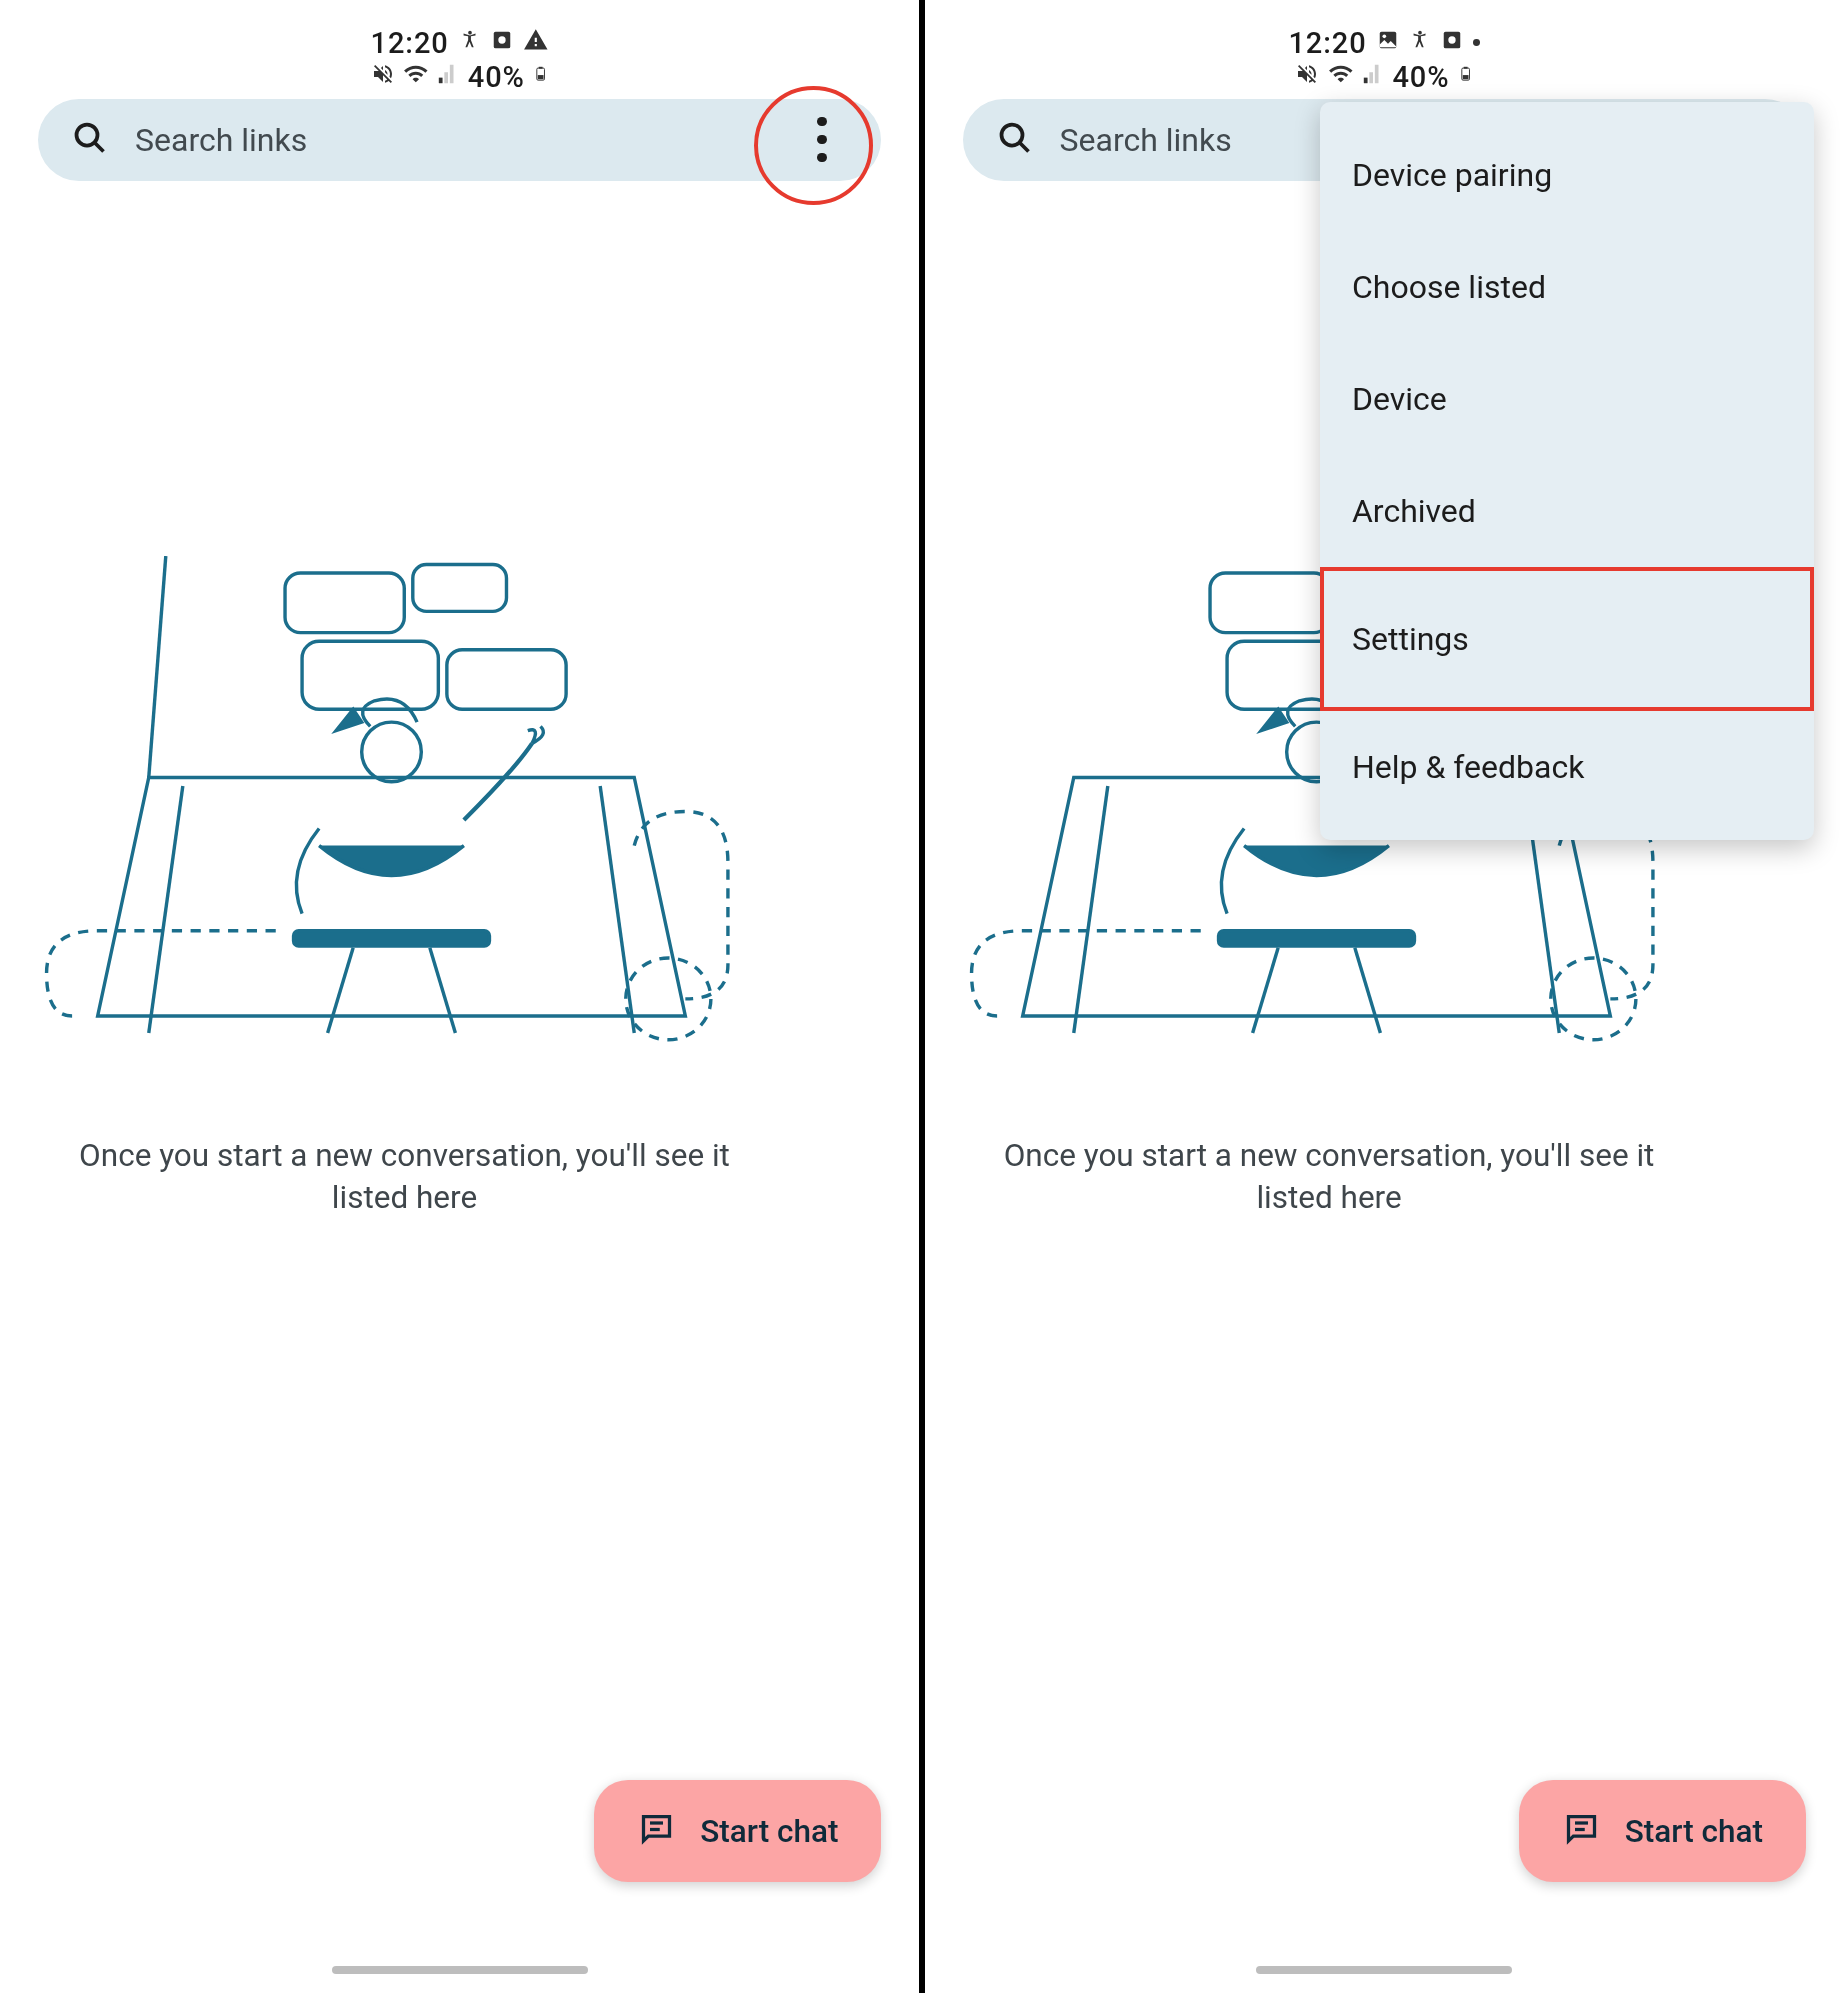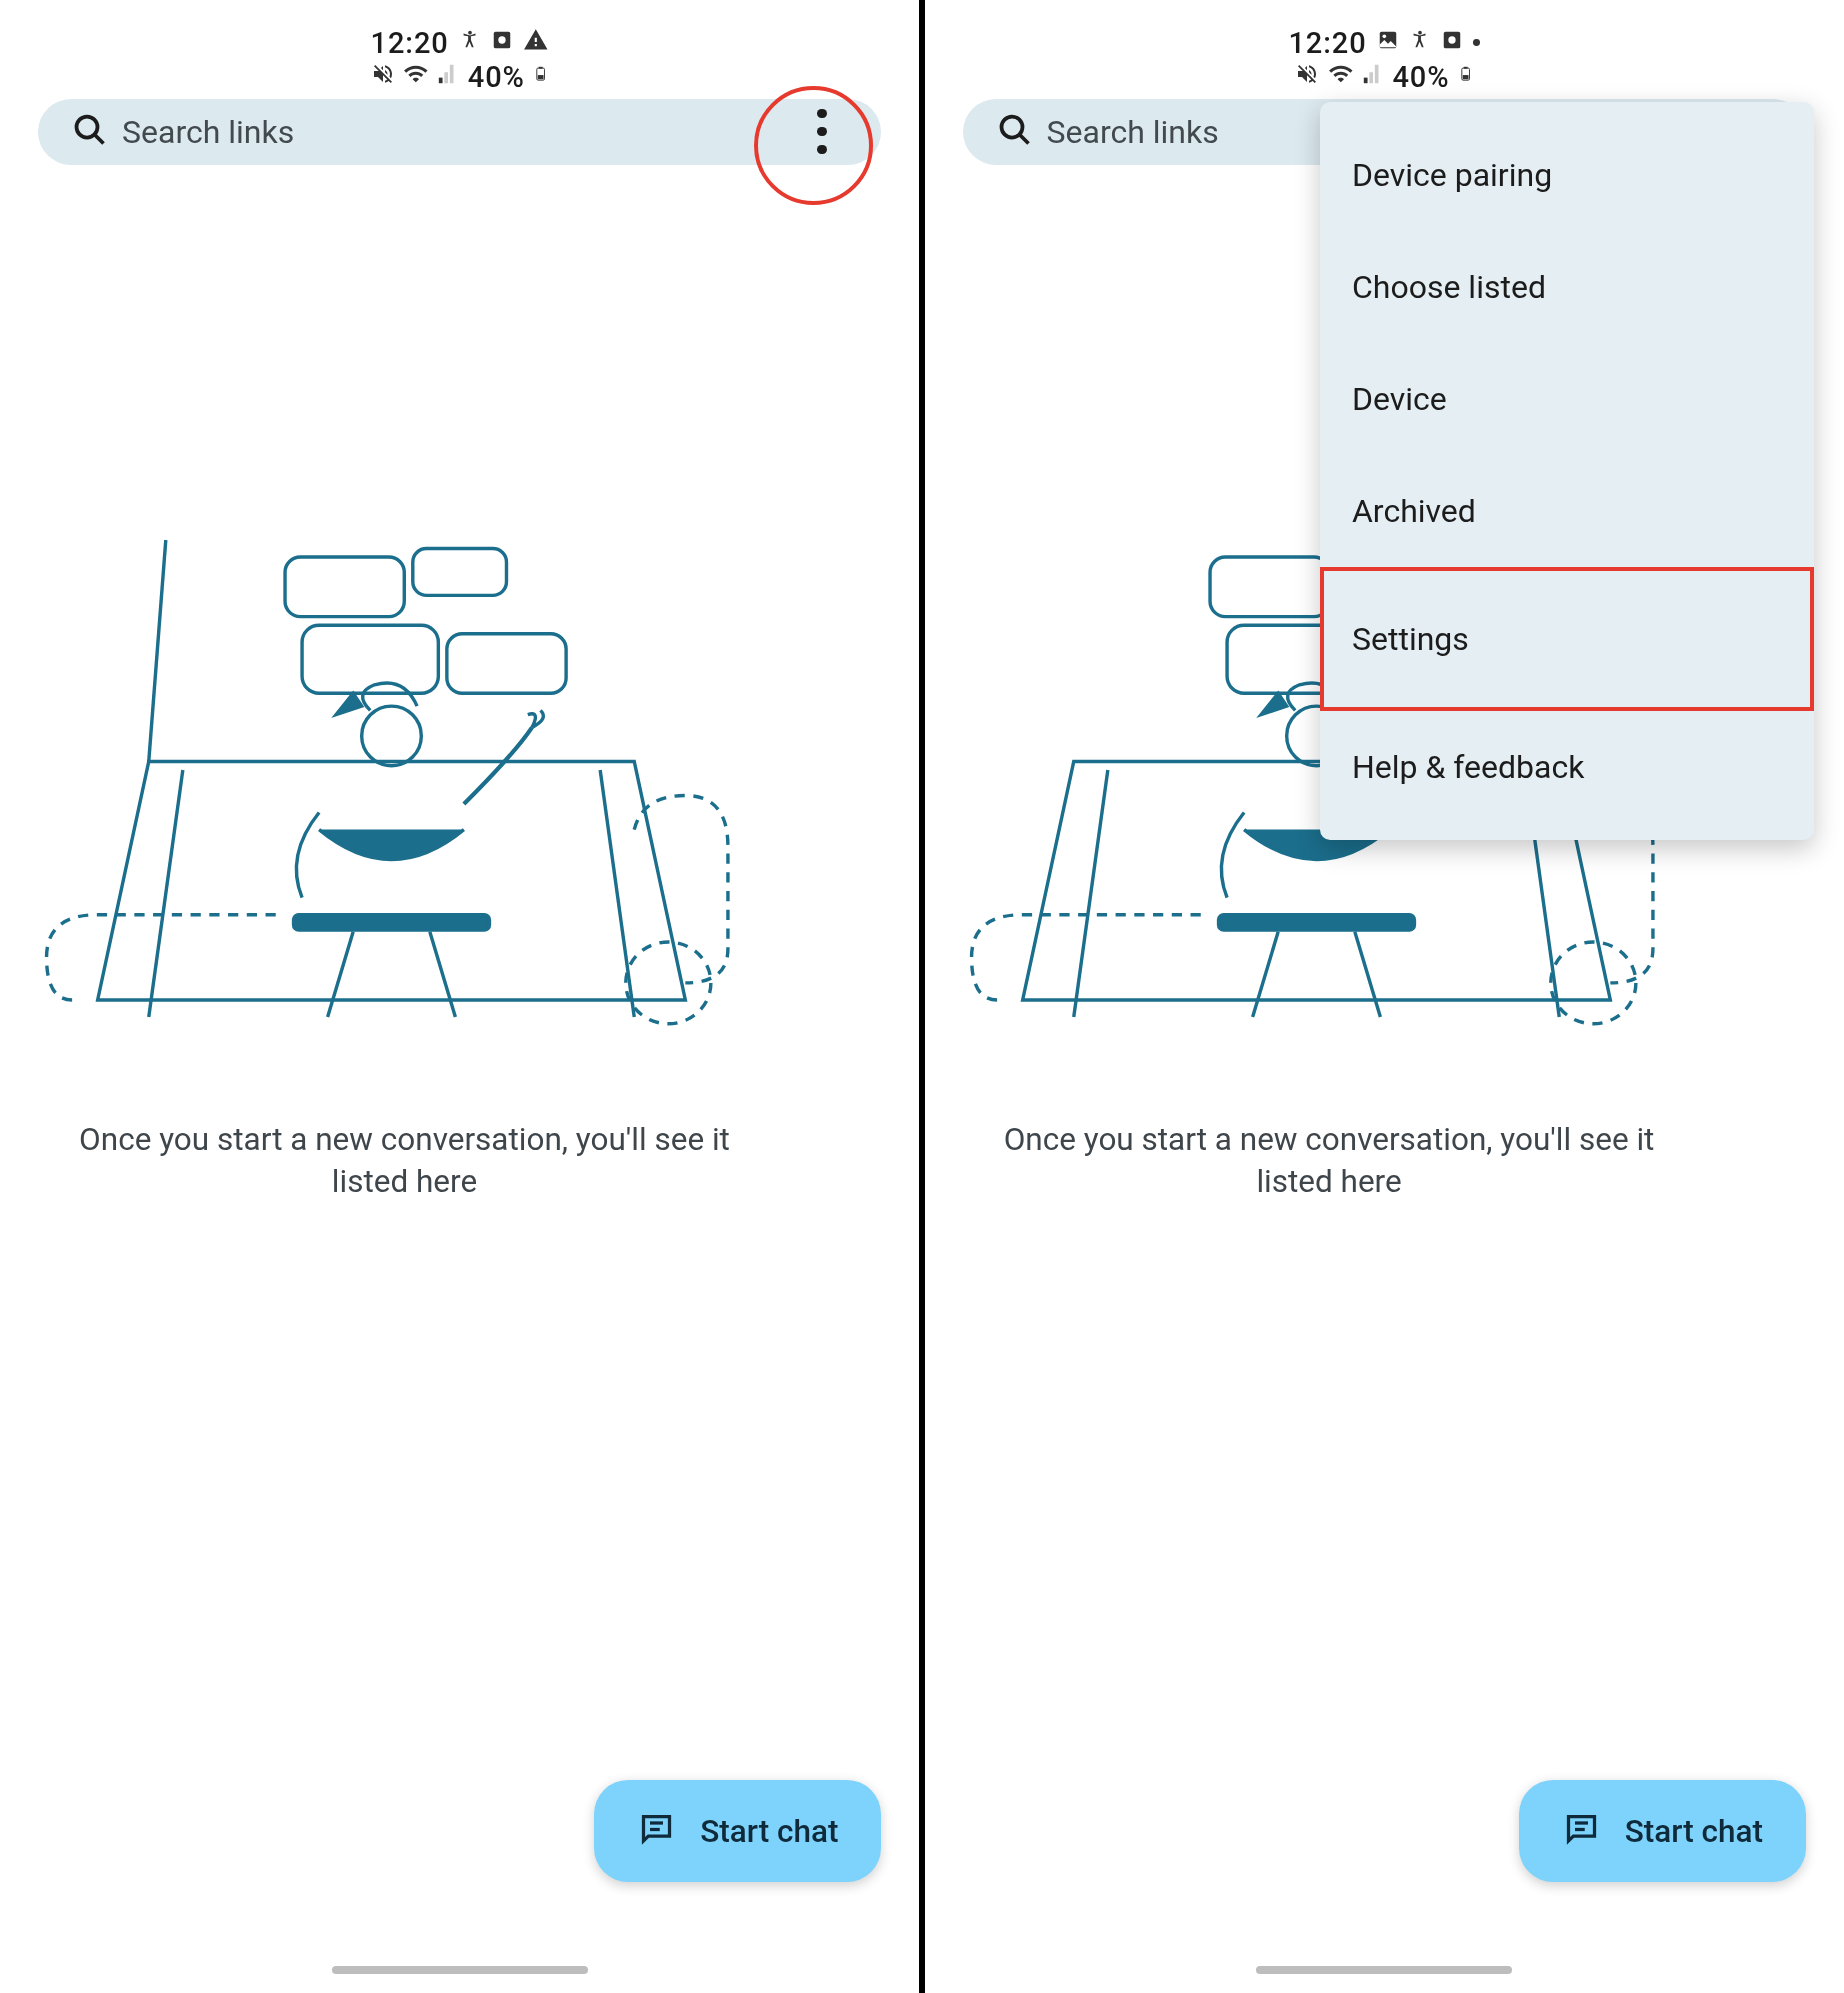--- a/index.html
+++ b/index.html
@@ -34,25 +34,25 @@
       margin-bottom: 30px;
       flex-direction: column;
     }
     .status-left { display: flex; align-items: center; gap: 10.2px; }
     .status-right { display: flex; align-items: center; gap: 8.5px; }
     .status-time { font-weight: 500; letter-spacing: 0.9px; }
     .status-icon { font-size: 24px; color: #333; }
     .search-bar {
       background: #dce9ef;
       border-radius: 51px;
-      height: 66px;
+      height: 82px;
       display: flex;
       align-items: center;
       padding: 0 34px;
-      gap: 14px;
+      gap: 27px;
       position: relative;
     }
     .search-icon svg { width: 36px; height: 36px; }
     .search-placeholder {
       font-size: 32px;
       color: #424a4f;
       flex: 1;
     }
     .more-button {
       width: 51px;
@@ -92,21 +92,21 @@
       text-align: center;
       font-size: 31.5px;
       color: #3f464b;
       line-height: 1.35;
       max-width: 733px;
     }
     .start-chat-button {
       position: absolute;
       bottom: 111px;
       right: 38px;
-      background: #7dd3fc;
+      background: #fca5a5;
       border-radius: 34px;
       height: 102px;
       padding: 0 43px;
       display: flex;
       align-items: center;
       gap: 24px;
       box-shadow: 0 3.4px 12px rgba(0,0,0,0.18);
       cursor: pointer;
     }
     .start-chat-button svg { width: 39px; height: 39px; }

